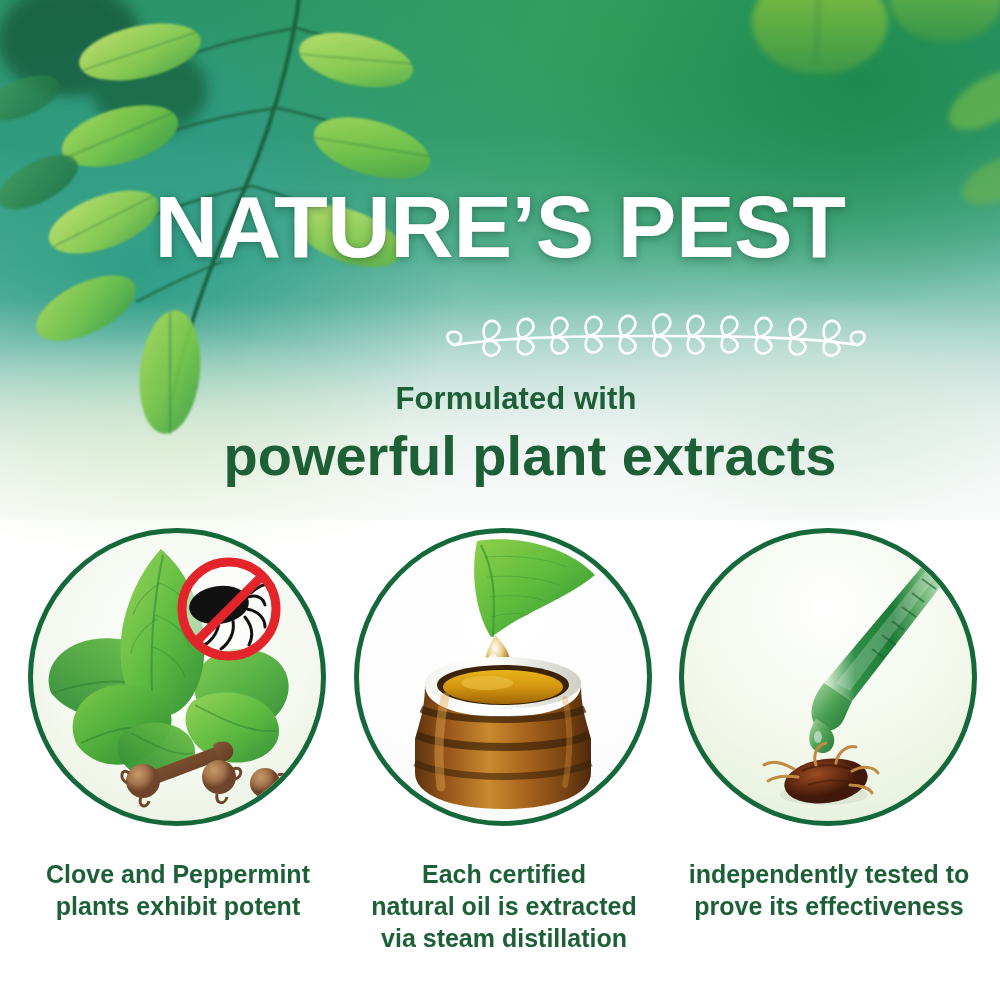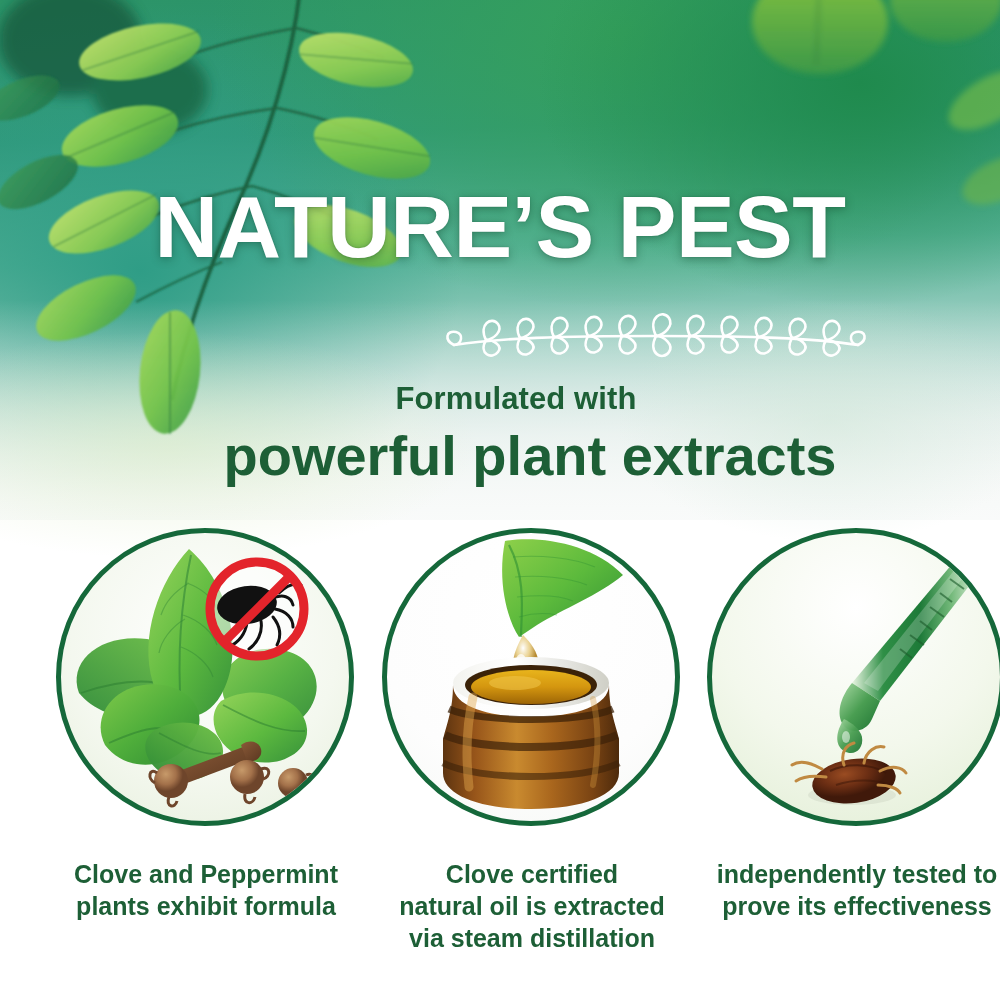--- a/index.html
+++ b/index.html
@@ -56,21 +56,21 @@
     color:#1d5f36;font-weight:700;font-size:31px;letter-spacing:.1px;
     padding-left:32px;box-sizing:border-box;
   }
   .sub2{
     position:absolute;left:0;top:423px;width:1000px;text-align:center;
     color:#1d5f36;font-weight:700;font-size:56px;letter-spacing:0px;
     padding-left:60px;box-sizing:border-box;
   }
 
   
-  .cards{position:absolute;left:0;top:528px;width:812px;height:472px;margin-left:28px;}
+  .cards{position:absolute;left:0;top:528px;width:812px;height:472px;}
   .card{position:absolute;top:0;width:300px;}
   .card.c0{left:28px;}
   .card.c1{left:354px;}
   .card.c2{left:679px;}
   .circle{
     position:relative;width:298px;height:298px;border-radius:50%;
     border:5px solid #15683a;box-sizing:border-box;overflow:hidden;
     background:radial-gradient(circle at 50% 38%, #ffffff 0%, #f4f8ef 58%, #e6efdc 100%);
   }
   .circle.plain{background:radial-gradient(circle at 50% 30%, #ffffff 0%, #fdfdfd 62%, #f6f8f5 100%);}
@@ -309,21 +309,21 @@
                 <path d="M218 60 C226 52, 234 50, 240 52"></path>
               </g>
             </g>
             <circle cx="196" cy="76" r="47" fill="none" stroke="#e3242b" stroke-width="9"></circle>
             <line x1="163" y1="109" x2="229" y2="43" stroke="#e3242b" stroke-width="9" stroke-linecap="butt"></line>
           </g>
         </svg>
       </div>
       <div class="caption">
         <span>Clove and Peppermint</span>
-        <span>plants exhibit formula</span>
+        <span>plants exhibit potent</span>
       </div>
     </div>
 
     <div class="card c1">
       <div class="circle plain">
         <svg width="288" height="288" viewBox="0 0 288 288">
           <defs>
             <linearGradient id="glassG" x1="0" y1="0" x2="1" y2="0">
               <stop offset="0" stop-color="#5d3410"></stop>
                 <stop offset=".18" stop-color="#97551a"></stop>
@@ -375,21 +375,21 @@
 
           <path d="M62 176 C92 190, 196 190, 226 176" stroke="#3c2108" stroke-width="7" fill="none" opacity=".75"></path>
           <path d="M58 202 C90 218, 198 218, 230 202" stroke="#3c2108" stroke-width="8" fill="none" opacity=".7"></path>
           <path d="M56 230 C90 248, 198 248, 232 230" stroke="#3c2108" stroke-width="7" fill="none" opacity=".6"></path>
 
           <path d="M86 164 C80 190, 78 218, 82 254" stroke="#e2a94e" stroke-width="9" fill="none" opacity=".45" stroke-linecap="round"></path>
           <path d="M206 166 C212 192, 212 220, 206 252" stroke="#d69a3e" stroke-width="6" fill="none" opacity=".35" stroke-linecap="round"></path>
         </svg>
       </div>
       <div class="caption">
-        <span>Clove certified</span>
+        <span>Each certified</span>
         <span>natural oil is extracted</span>
         <span>via steam distillation</span>
       </div>
     </div>
 
     <div class="card c2">
       <div class="circle pale">
         <svg width="288" height="288" viewBox="0 0 288 288">
           <defs>
             <linearGradient id="pipG" x1="0" y1="0" x2="1" y2="0">

